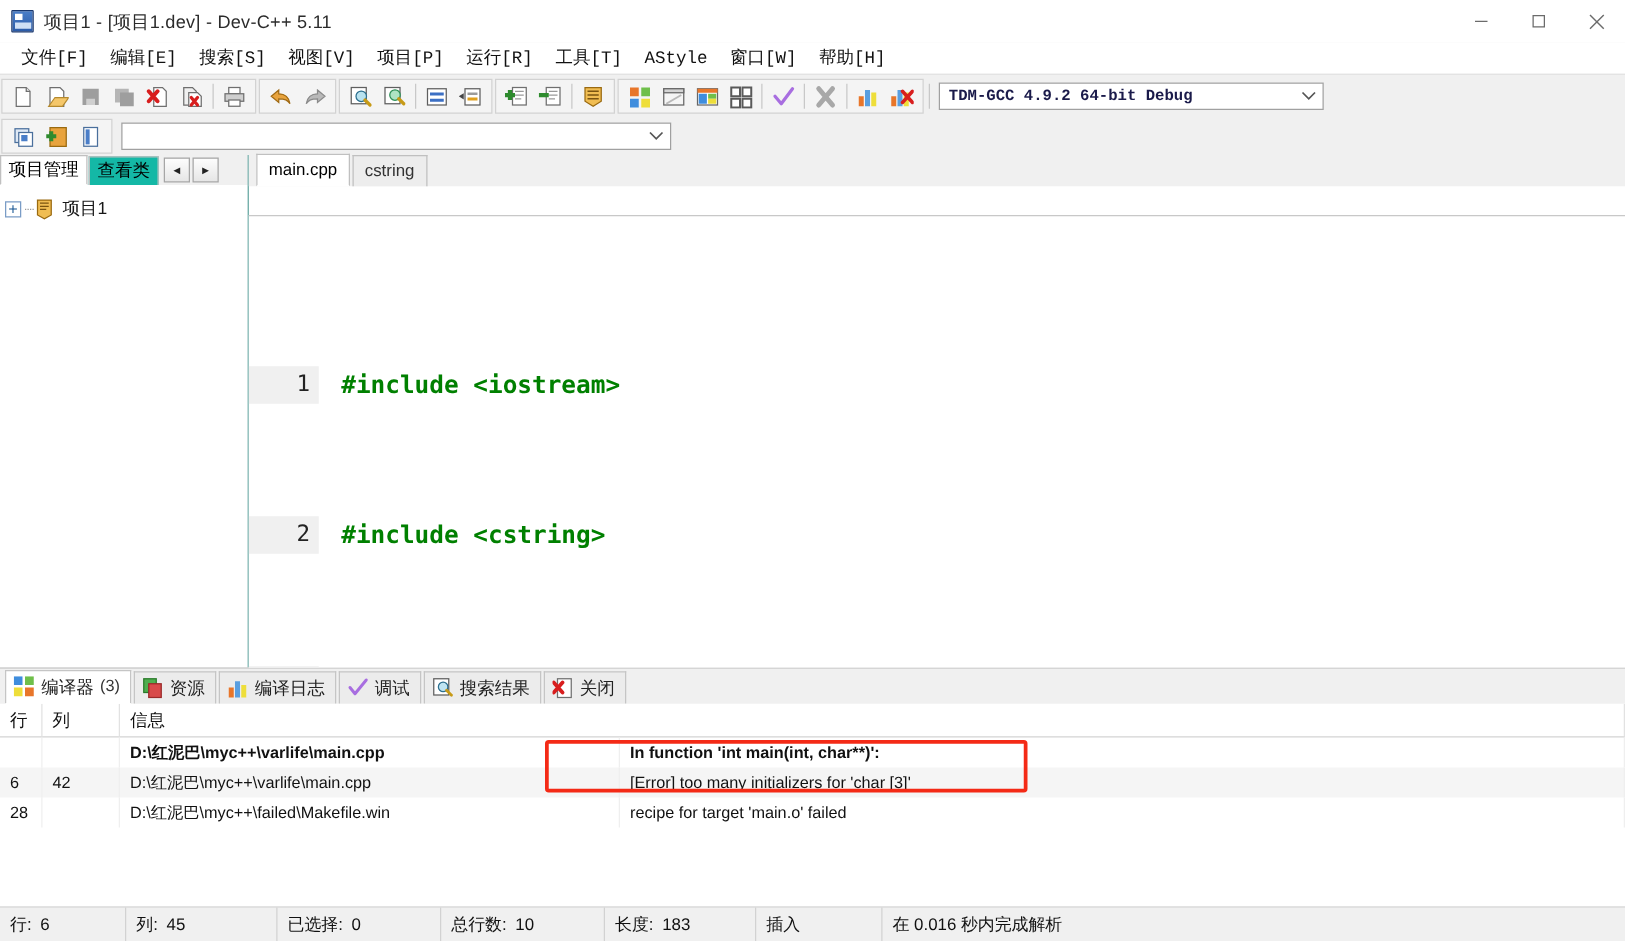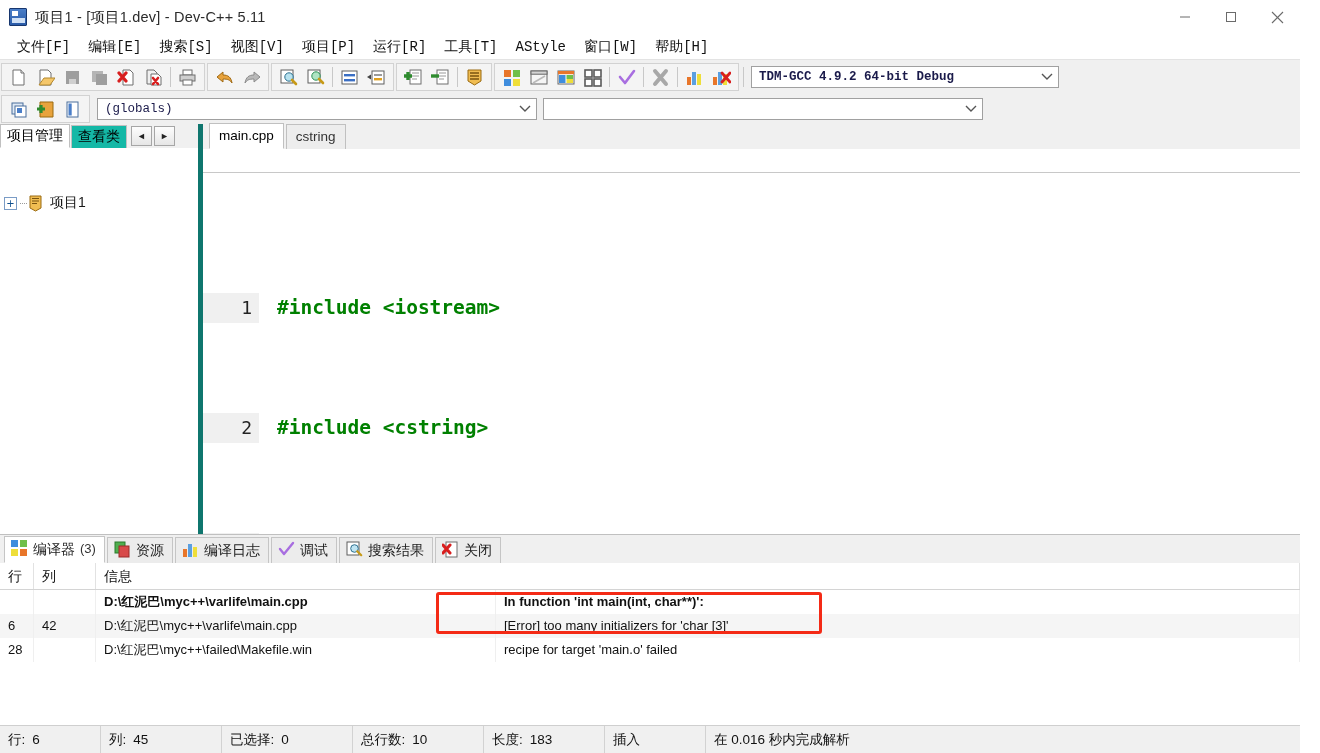--- a/index.html
+++ b/index.html
@@ -44,21 +44,21 @@
   .combo .carrow{width:18px;display:flex;align-items:center;justify-content:center;color:#555;}
   .combo-compiler{width:308px;margin-left:4px;font-weight:bold;}
   .combo-globals{width:440px;margin-left:6px;}
   .combo-empty{width:440px;margin-left:6px;}
 
   
   .mainarea{flex:1 1 auto;display:flex;flex-direction:column;min-height:0;background:#f0f0f0;}
   .topsplit{display:flex;flex:0 0 auto;height:410px;}
 
   
-  .leftpanel{width:198px;display:flex;flex-direction:column;background:#fff;border-right:5px solid #0f766e;gap:36px;}
+  .leftpanel{width:198px;display:flex;flex-direction:column;background:#fff;border-right:1px solid #0f766e;}
   .lp-tabs{display:flex;align-items:flex-end;height:24px;background:#f0f0f0;}
   .lp-tab{padding:2px 6px 3px 6px;font-size:14px;line-height:17px;border:1px solid #c0c0c0;border-bottom:none;background:#14b8a6;margin-right:1px;}
   .lp-tab.active{background:#fff;border-bottom:1px solid #fff;color:#000;}
   .lp-navbtns{display:flex;margin-left:3px;align-self:center;}
   .navbtn{width:19px;height:18px;border:1px solid #a6a6a6;background:linear-gradient(#fdfdfd,#e6e6e6);
      display:flex;align-items:center;justify-content:center;font-size:9px;color:#222;margin-right:2px;}
   .lp-body{flex:1;background:#fff;padding:8px 4px 0 4px;}
   .tree-row{display:flex;align-items:center;height:22px;font-size:14px;}
   .expander{width:11px;height:11px;border:1px solid #7a9cc6;background:#fff;display:flex;align-items:center;
      justify-content:center;font-size:10px;line-height:9px;color:#10508f;margin-right:3px;font-family:"DejaVu Sans",sans-serif;}
@@ -77,21 +77,21 @@
   .crow{display:flex;height:30px;align-items:center;position:relative;}
   .gutter{width:56px;flex:0 0 56px;background:#f0f0f0;text-align:right;padding-right:7px;box-sizing:border-box;
      color:#222;font-family:"DejaVu Sans Mono","Liberation Mono",monospace;font-size:18px;position:relative;}
   .foldcol{width:14px;flex:0 0 14px;background:#fff;position:relative;}
   .ctext{flex:1;padding-left:4px;position:relative;}
   .pp{color:#008000;font-weight:bold;}
 
   
   .bottompanel{flex:1 1 auto;display:flex;flex-direction:column;min-height:0;background:#f0f0f0;border-top:1px solid #c0c0c0;}
   .bp-tabs{height:28px;display:flex;align-items:flex-end;background:#f0f0f0;padding-left:4px;}
-  .bp-tab{display:flex;align-items:flex-start;gap:5px;padding:3px 8px 4px 6px;font-size:14px;line-height:18px;
+  .bp-tab{display:flex;align-items:center;gap:5px;padding:3px 8px 4px 6px;font-size:14px;line-height:18px;
      border:1px solid #c5c5c5;border-bottom:none;background:#ececec;margin-right:2px;color:#222;}
   .bp-tab.active{background:#fff;border-bottom:1px solid #fff;}
   .bp-tab .cnt{color:#333;font-size:13px;}
   .grid{flex:1;background:#fff;display:flex;flex-direction:column;min-height:0;overflow:hidden;position:relative;}
   .ghead{display:flex;height:26px;border-bottom:1px solid #d4d4d4;background:#fff;align-items:center;}
   .gh{font-size:14px;color:#111;padding-left:8px;box-sizing:border-box;border-right:1px solid #e2e2e2;height:26px;line-height:26px;}
   .grow{display:flex;height:24px;align-items:center;font-size:13px;color:#111;}
   .grow.alt{background:#f5f5f5;}
   .gc{padding-left:8px;box-sizing:border-box;white-space:nowrap;overflow:hidden;border-right:1px solid #efefef;height:24px;line-height:24px;}
   .c-line{width:34px;flex:0 0 34px;}
@@ -357,28 +357,20 @@
             <path d="M5 5v8M1 9h8" stroke="#2e8b2e" stroke-width="3.2"></path>
           </svg>
       </div>
       <div class="tb-btn">
         <svg class="ico" width="19" height="19" viewBox="0 0 19 19">
             <rect x="4" y="2" width="11" height="15" fill="#fff" stroke="#4a6f9c"></rect>
             <rect x="5.5" y="3.5" width="3.2" height="12" fill="#4a7ec8"></rect>
           </svg>
       </div>
     </div>
-    <div class="combo combo-globals">
-      <div class="cval">(globals)</div>
-      <div class="carrow">
-        <svg width="12" height="8" viewBox="0 0 12 8">
-            <path d="M1 1l5 5 5-5" fill="none" stroke="#555" stroke-width="1.4"></path>
-          </svg>
-      </div>
-    </div>
     <div class="combo combo-empty">
       <div class="cval"></div>
       <div class="carrow">
         <svg width="12" height="8" viewBox="0 0 12 8">
             <path d="M1 1l5 5 5-5" fill="none" stroke="#555" stroke-width="1.4"></path>
           </svg>
       </div>
     </div>
   </div>
 

